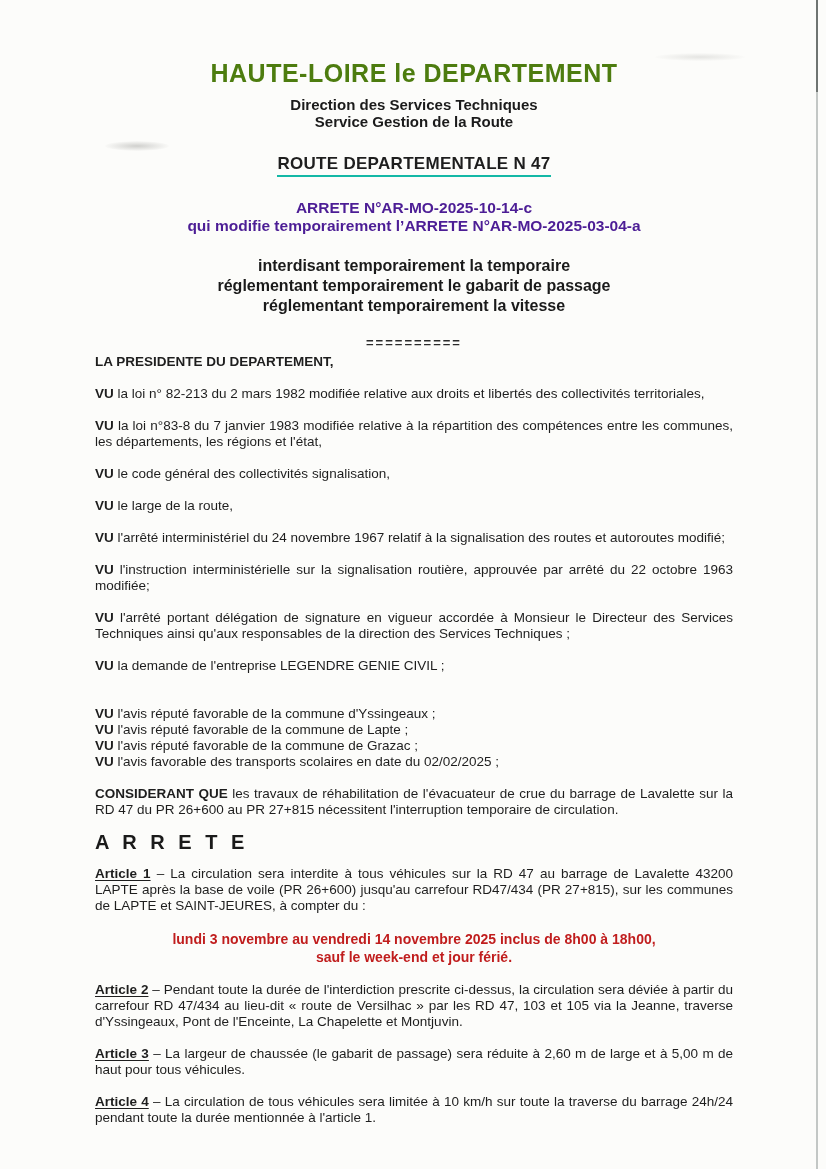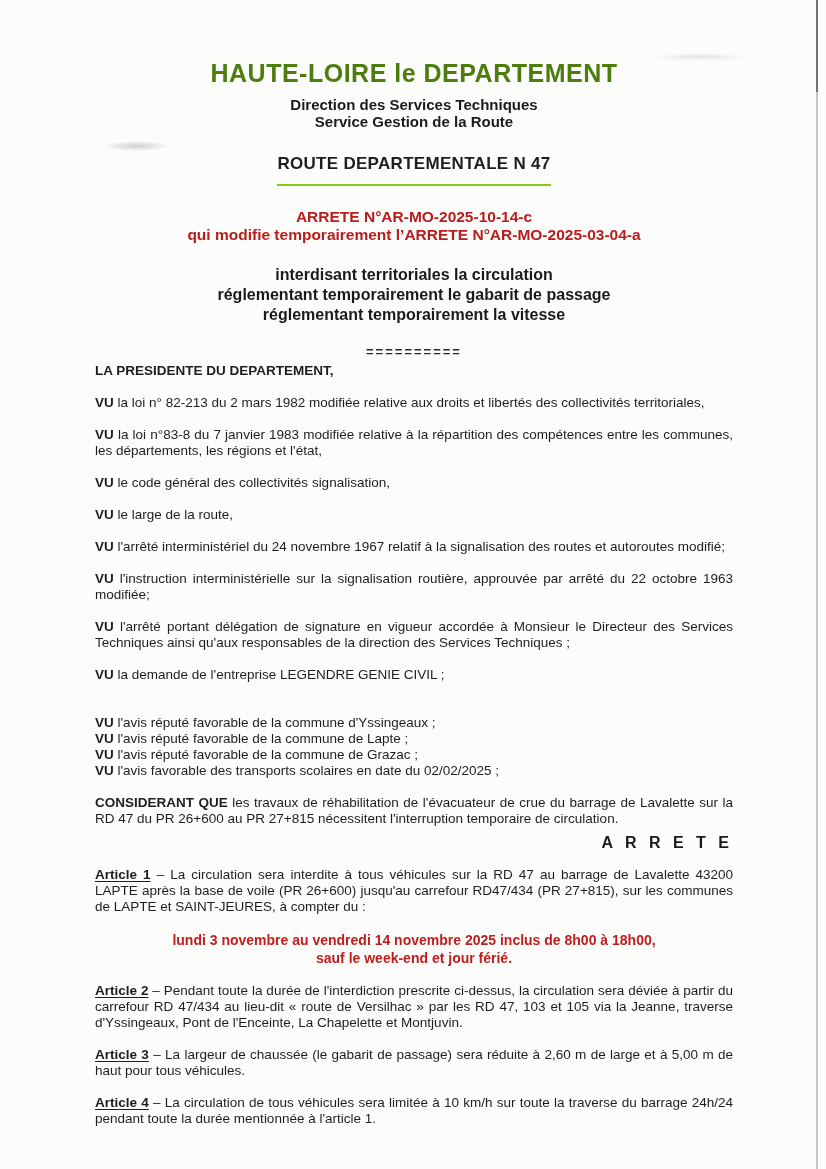--- a/index.html
+++ b/index.html
@@ -26,21 +26,21 @@
   }
   .doc-subtitle {
     text-align: center; font-weight: bold;
     font-size: 15px; line-height: 17px; color: #1b1b1b;
   }
   .doc-subtitle.first { margin-top: 8px; }
   .road-title-wrap { text-align: center; margin-top: 24px; }
   .road-title {
     display: inline-block;
     font-size: 17px; font-weight: bold; line-height: 20px;
-    border-bottom: 2px solid #84cc16; padding-bottom: 10px;
+    border-bottom: 2px solid #14b8a6; padding-bottom: 1px;
     letter-spacing: 0.3px;
   }
   
   .decree-number { margin-top: 22px; text-align: center; }
   .decree-number div {
     font-size: 15.5px; font-weight: bold; line-height: 18px;
   }
   
   .object-block { margin-top: 21px; text-align: center; }
   .object-block div {
@@ -59,22 +59,22 @@
   p.para {
     margin: 16px 0 0 0;
     font-size: 13.5px; line-height: 16px;
     text-align: justify;
   }
   p.para.tight { margin-top: 0; }
   .vu-group { margin-top: 32px; }
   p.para b.prefix { font-weight: bold; }
   .considerant { margin-top: 14px; }
   .arrete-heading {
-    margin: 8px 0 0 0; text-align: right;
-    font-size: 16px; font-weight: bold; line-height: 16px;
+    margin: 16px 0 0 0; text-align: left;
+    font-size: 20px; font-weight: bold; line-height: 16px;
     letter-spacing: 4px; color: #1a1a1a;
   }
   .article-label {
     font-weight: bold;
     text-decoration: underline;
     text-underline-offset: 2px;
   }
   .art1 { margin-top: 14px; }
   .art2 { margin-top: 12px; }
   .art3 { margin-top: 14px; }
@@ -121,27 +121,27 @@
   <div class="content">
 
     <h1 class="doc-title">HAUTE-LOIRE le DEPARTEMENT</h1>
     <div class="doc-subtitle first">Direction des Services Techniques</div>
     <div class="doc-subtitle">Service Gestion de la Route</div>
 
     <div class="road-title-wrap">
       <span class="road-title">ROUTE DEPARTEMENTALE N 47</span>
     </div>
 
-    <div class="decree-number" style="color:#b91c1c;">
+    <div class="decree-number" style="color:#4c1d95;">
       <div>ARRETE N°AR-MO-2025-10-14-c</div>
       <div>qui modifie temporairement l’ARRETE N°AR-MO-2025-03-04-a</div>
     </div>
 
     <div class="object-block">
-      <div>interdisant territoriales la circulation</div>
+      <div>interdisant temporairement la temporaire</div>
       <div>réglementant temporairement le gabarit de passage</div>
       <div>réglementant temporairement la vitesse</div>
     </div>
 
     <div class="separator">==========</div>
 
     <p class="authority">LA PRESIDENTE DU DEPARTEMENT,</p>
 
     <p class="para"><b class="prefix">VU</b><span> la loi n° 82-213 du 2 mars 1982  modifiée  relative aux droits et libertés des collectivités territoriales,</span></p>
     <p class="para"><b class="prefix">VU</b><span> la loi n°83-8 du 7 janvier 1983 modifiée relative à la répartition des compétences entre les communes, les départements, les régions et l'état,</span></p>

